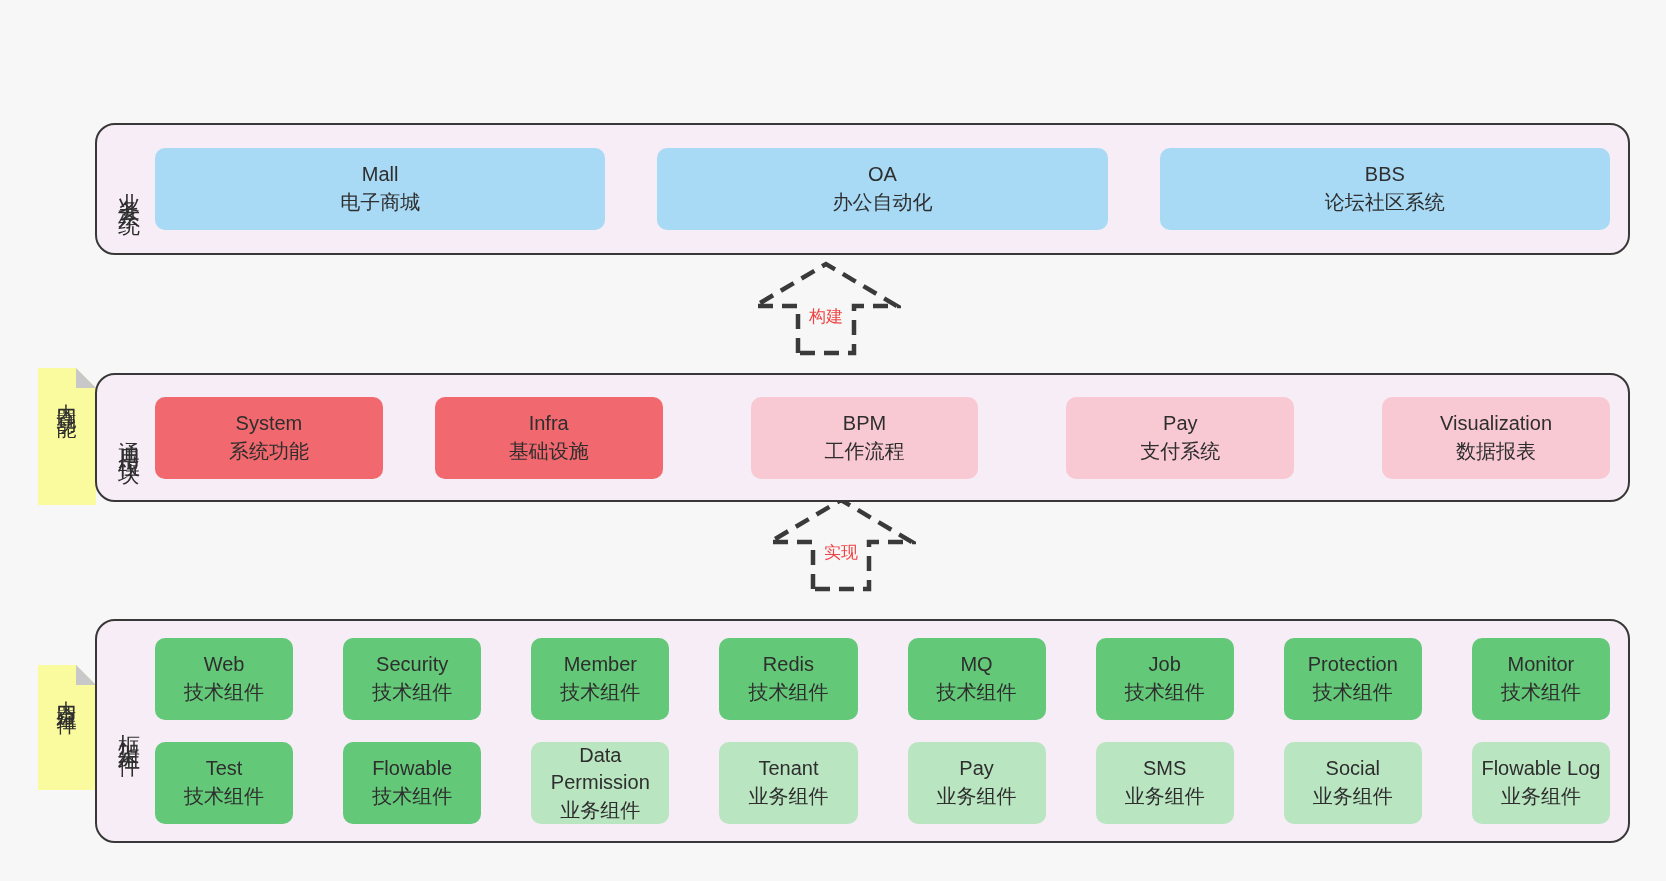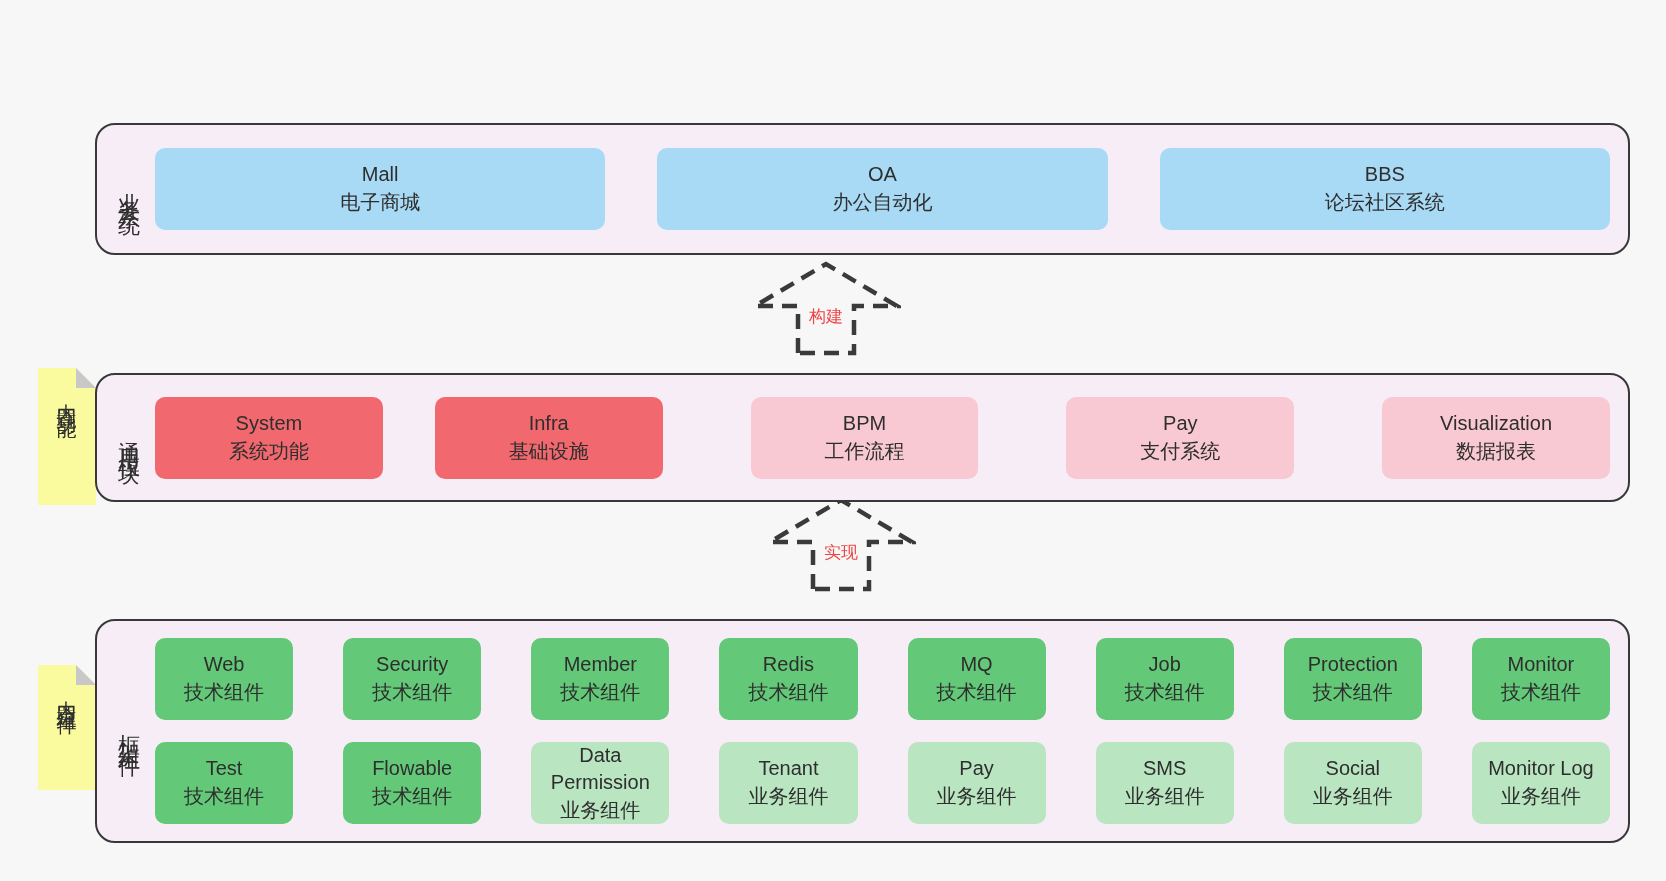--- a/index.html
+++ b/index.html
@@ -209,18 +209,18 @@
         </div>
         <div class="box v-lightgreen">
           <div class="box-name">SMS</div>
           <div class="box-sub">业务组件</div>
         </div>
         <div class="box v-lightgreen">
           <div class="box-name">Social</div>
           <div class="box-sub">业务组件</div>
         </div>
         <div class="box v-lightgreen">
-          <div class="box-name">Monitor Log</div>
+          <div class="box-name">Flowable Log</div>
           <div class="box-sub">业务组件</div>
         </div>
       </div>
     </div>
 </section>
 
 </body></html>

